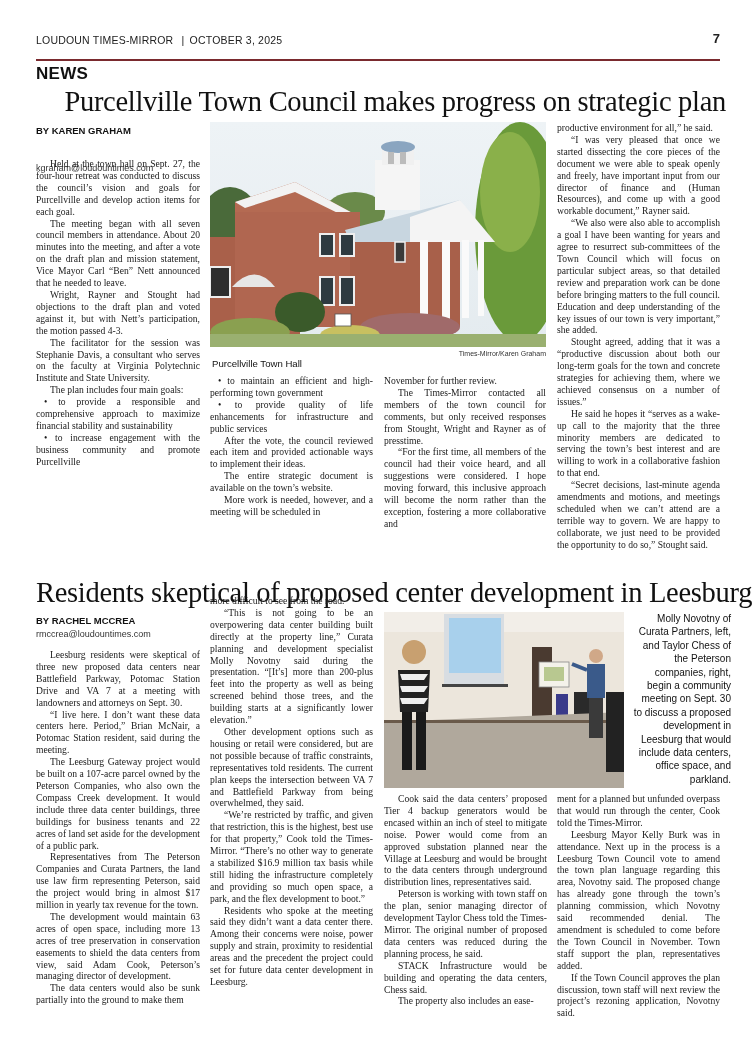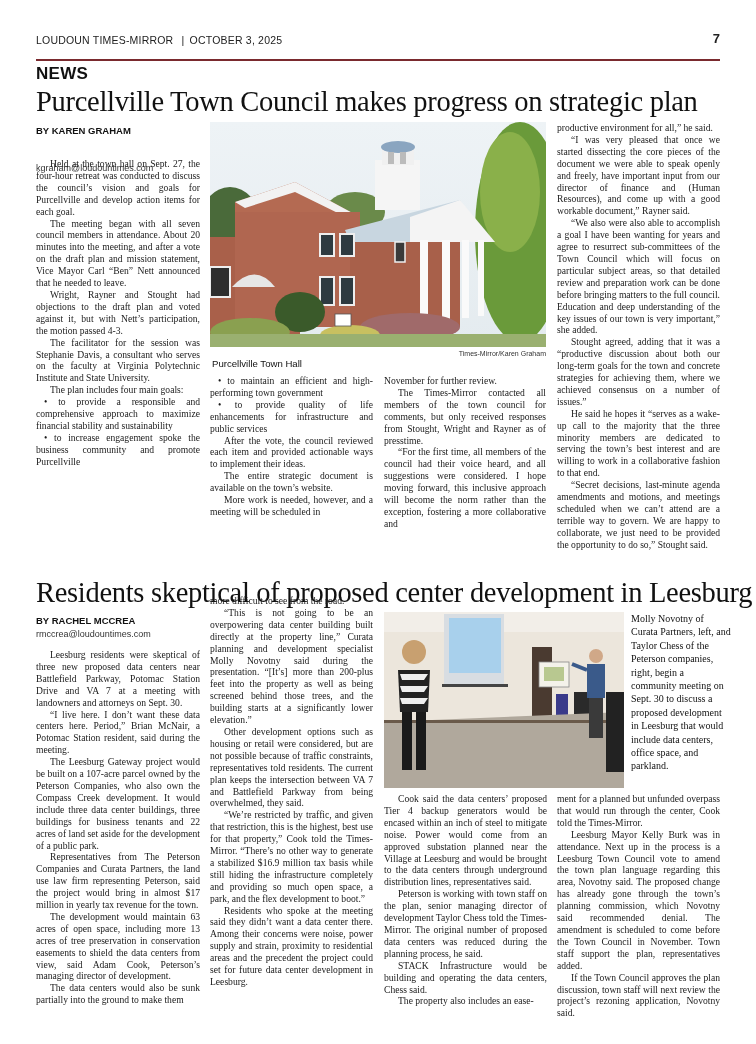--- a/index.html
+++ b/index.html
@@ -1,31 +1,31 @@
 <!DOCTYPE html>
 <html><head>
 <meta charset="utf-8">
 <style>
   html,body{margin:0;padding:0;background:#fff;}
   body{width:756px;height:1044px;position:relative;overflow:hidden;color:#1a1a1a;font-family:"Liberation Serif",serif;}
-  .abs{position:absolute;}
+  .abs{position:absolute;text-align:right;}
   .folio{left:36px;top:34px;font-family:"Liberation Sans",sans-serif;font-size:10.5px;letter-spacing:0.2px;color:#222;}
   .pagenum{right:36px;top:31px;font-family:"Liberation Sans",sans-serif;font-size:13px;font-weight:bold;color:#222;}
   .rule{left:36px;top:59px;width:684px;height:2px;background:#7a2a2e;}
   .section{left:36px;top:64px;font-family:"Liberation Sans",sans-serif;font-weight:bold;font-size:17px;color:#111;letter-spacing:0.3px;}
   .headline{left:36px;width:690px;font-family:"Liberation Serif",serif;font-size:28.5px;line-height:32px;color:#111;white-space:nowrap;letter-spacing:-0.3px;}
   .byline{font-family:"Liberation Sans",sans-serif;font-weight:bold;font-size:9.5px;color:#111;}
   .email{font-family:"Liberation Sans",sans-serif;font-size:9px;color:#333;}
   .col{font-size:9.6px;line-height:11.9px;text-align:justify;hyphens:auto;}
   .col p{margin:0;text-indent:14px;}
   .col p.noind{text-indent:0;}
   .col p.bullet{text-indent:8px;}
   .caption{font-family:"Liberation Sans",sans-serif;font-size:9.6px;color:#111;}
   .credit{font-family:"Liberation Sans",sans-serif;font-size:7px;color:#333;}
-  .sidecap{font-family:Liberation Serif, serif;font-size:10px;line-height:13.4px;color:#111;}
+  .sidecap{font-family:Liberation Sans, sans-serif;font-size:10px;line-height:13.4px;color:#111;}
   .photo{overflow:hidden;}
 </style>
 </head>
 <body>
 
 <div class="abs folio">
   <span>LOUDOUN TIMES-MIRROR</span>
   <span style="margin:0 2px 0 5px;">|</span>
   <span>OCTOBER 3, 2025</span>
 </div>
@@ -37,21 +37,21 @@
 <div class="abs byline" style="left:36px;top:125px;">BY KAREN GRAHAM</div>
 <div class="abs email" style="left:36px;top:139px;margin-top:24px;">kgraham@loudountimes.com</div>
 
 <div class="abs col" style="left:36px;top:158px;width:164px;">
     <p>Held at the town hall on Sept. 27, the four-hour retreat was conducted to discuss the council’s vision and goals for Purcellville and develop action items for each goal.</p>
     <p>The meeting began with all seven council members in attendance. About 20 minutes into the meeting, and after a vote on the draft plan and mission statement, Vice Mayor Carl “Ben” Nett announced that he needed to leave.</p>
     <p>Wright, Rayner and Stought had objections to the draft plan and voted against it, but with Nett’s participation, the motion passed 4-3.</p>
     <p>The facilitator for the session was Stephanie Davis, a consultant who serves on the faculty at Virginia Polytechnic Institute and State University.</p>
     <p>The plan includes four main goals:</p>
     <p class="bullet">• to provide a responsible and comprehensive approach to maximize financial stability and sustainability</p>
-    <p class="bullet">• to increase engagement spoke the business community and promote Purcellville</p>
+    <p class="bullet">• to increase engagement with the business community and promote Purcellville</p>
   </div>
 
 <div class="abs photo" style="left:210px;top:122px;width:336px;height:225px;">
   <svg width="336" height="225" viewBox="0 0 336 225">
     <defs>
       <linearGradient id="sky" x1="0" y1="0" x2="0" y2="1">
           <stop offset="0" stop-color="#eef3f6"></stop>
           <stop offset="1" stop-color="#e4ebef"></stop>
         </linearGradient>
     </defs>

